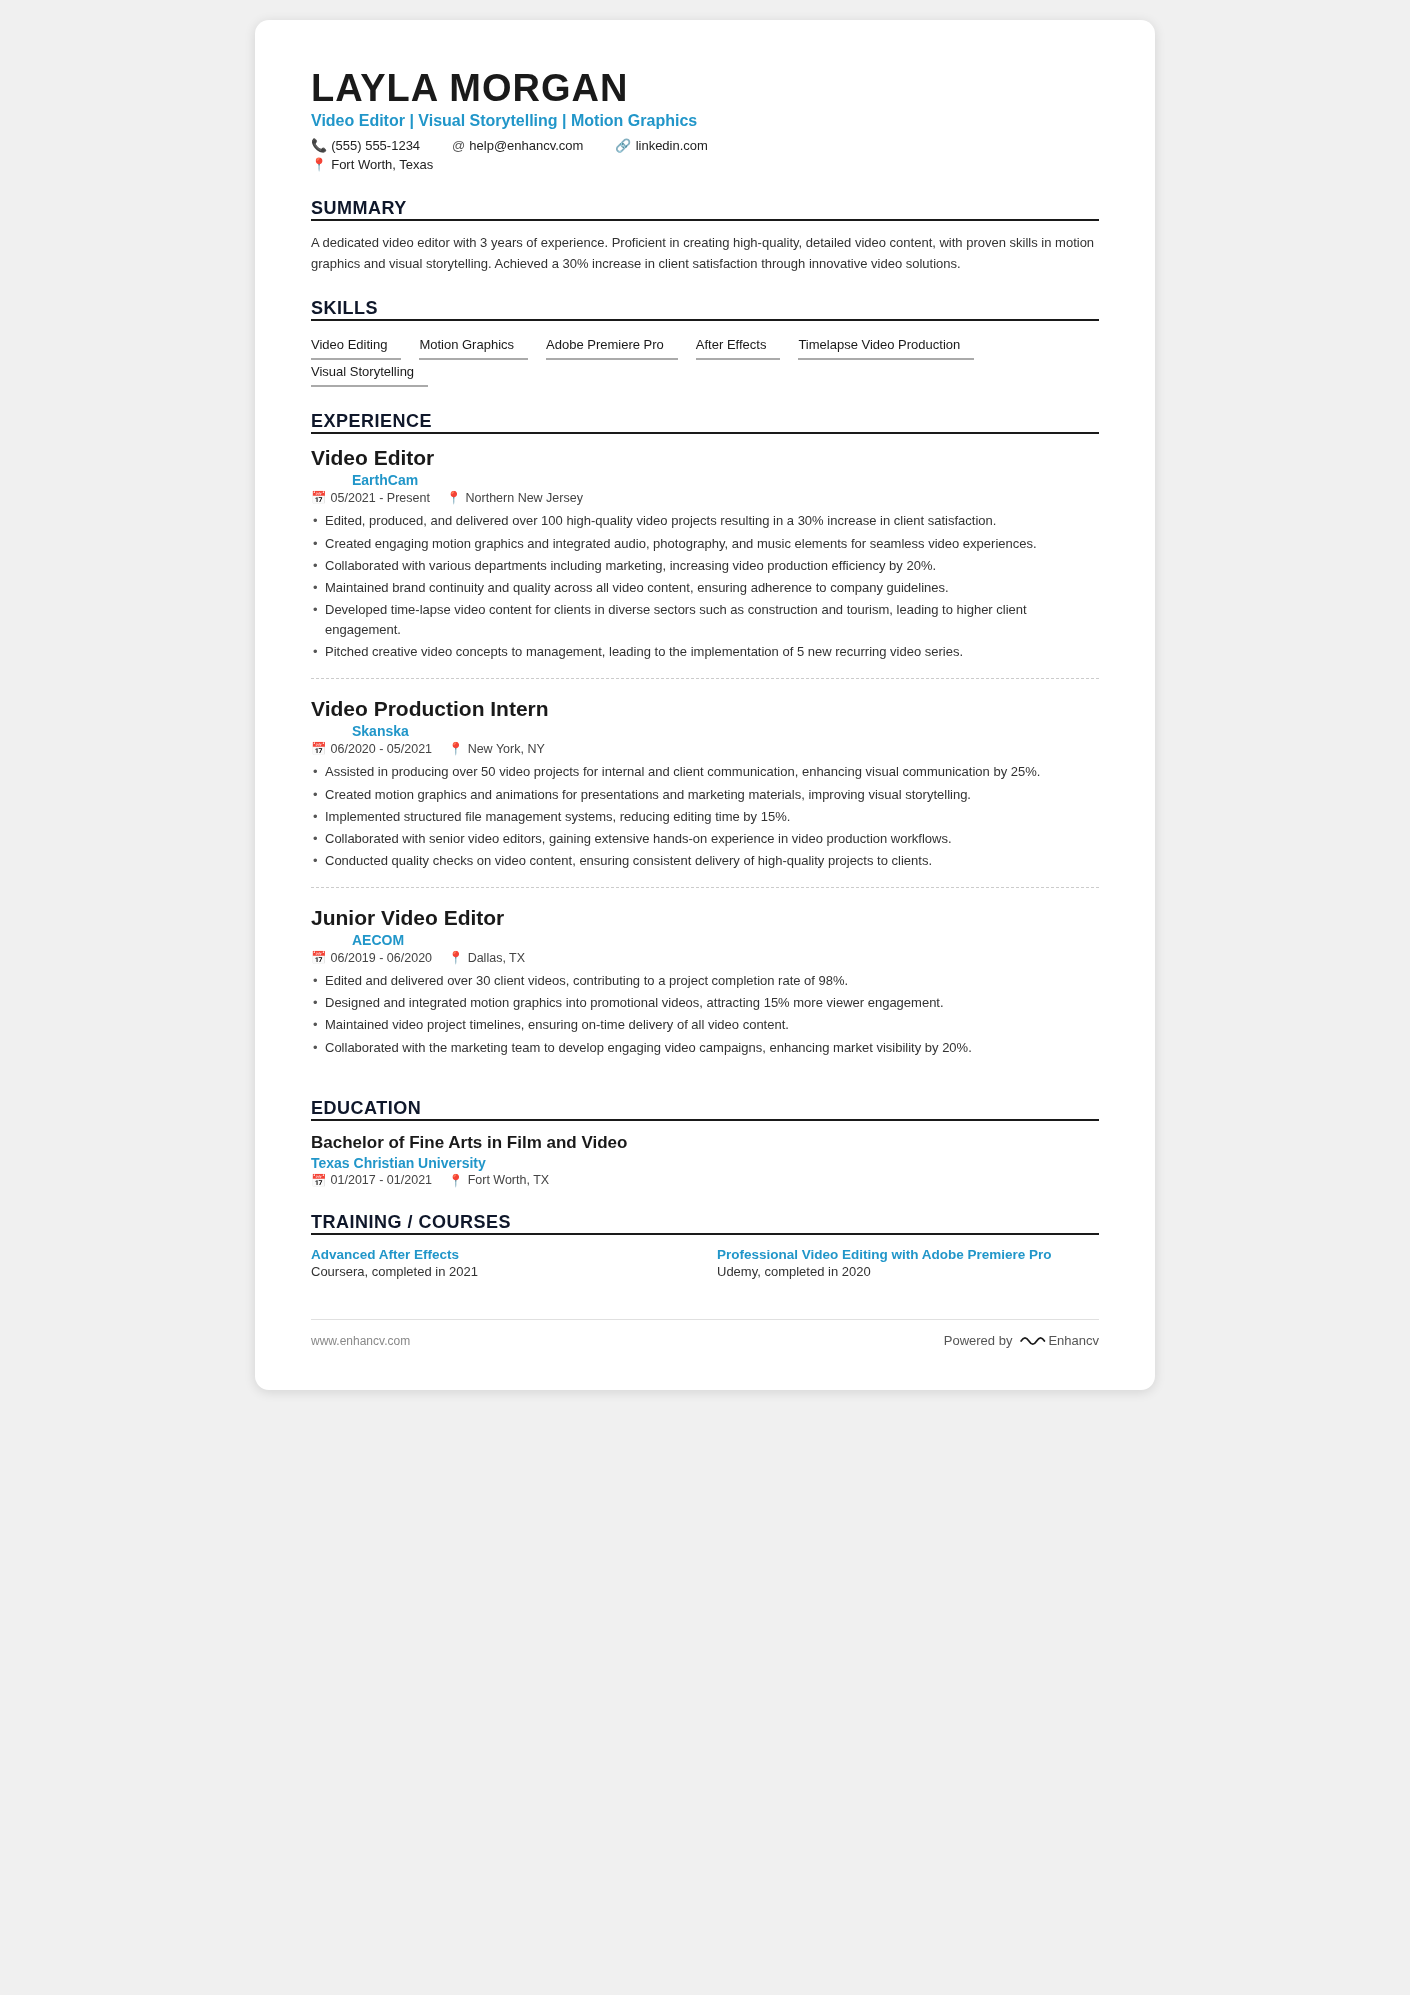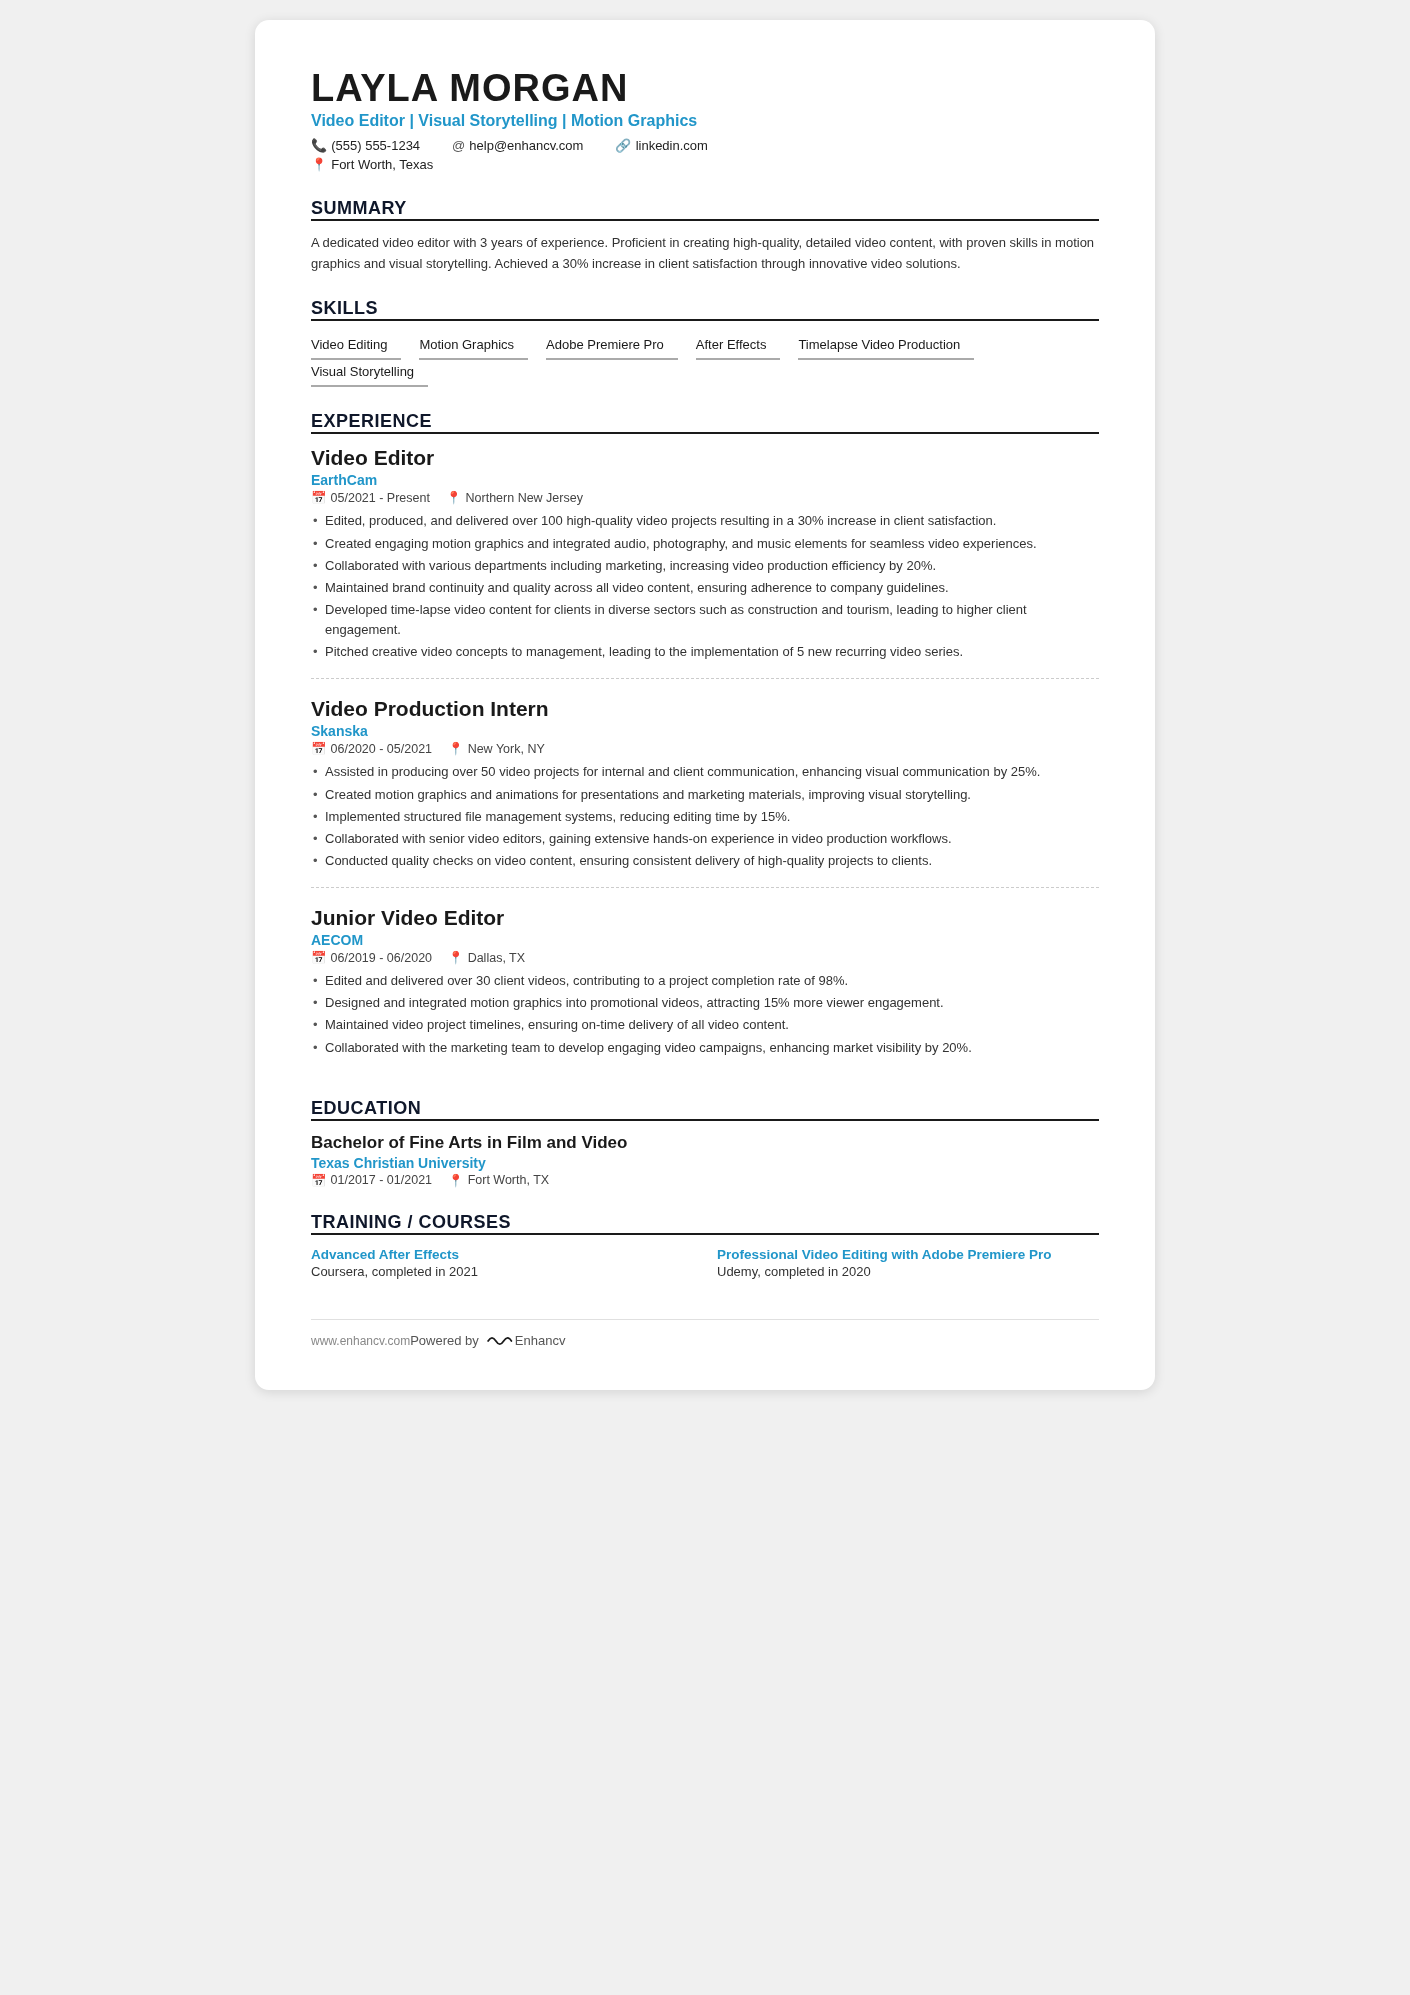--- a/index.html
+++ b/index.html
@@ -101,20 +101,21 @@
       font-size: 21px;
       font-weight: 700;
       color: #1a1a1a;
       margin-bottom: 2px;
     }
     .job-company {
       font-size: 14px;
       font-weight: 700;
       color: #2196c9;
       margin-bottom: 2px;
+      margin-left: 41px;
     }
     .job-meta {
       font-size: 12.5px;
       color: #444;
       display: flex;
       gap: 16px;
       align-items: center;
       margin-bottom: 6px;
     }
     .job-meta-item {
@@ -174,21 +175,21 @@
     }
     .training-item-sub {
       font-size: 13px;
       color: #333;
     }
     
     .footer {
       margin-top: 40px;
       padding-top: 12px;
       display: flex;
-      justify-content: flex-start;
+      justify-content: space-between;
       align-items: center;
       font-size: 12px;
       color: #888;
       border-top: 1px solid #e0e0e0;
     }
     .footer-brand {
       display: flex;
       align-items: center;
       gap: 6px;
       color: #555;

